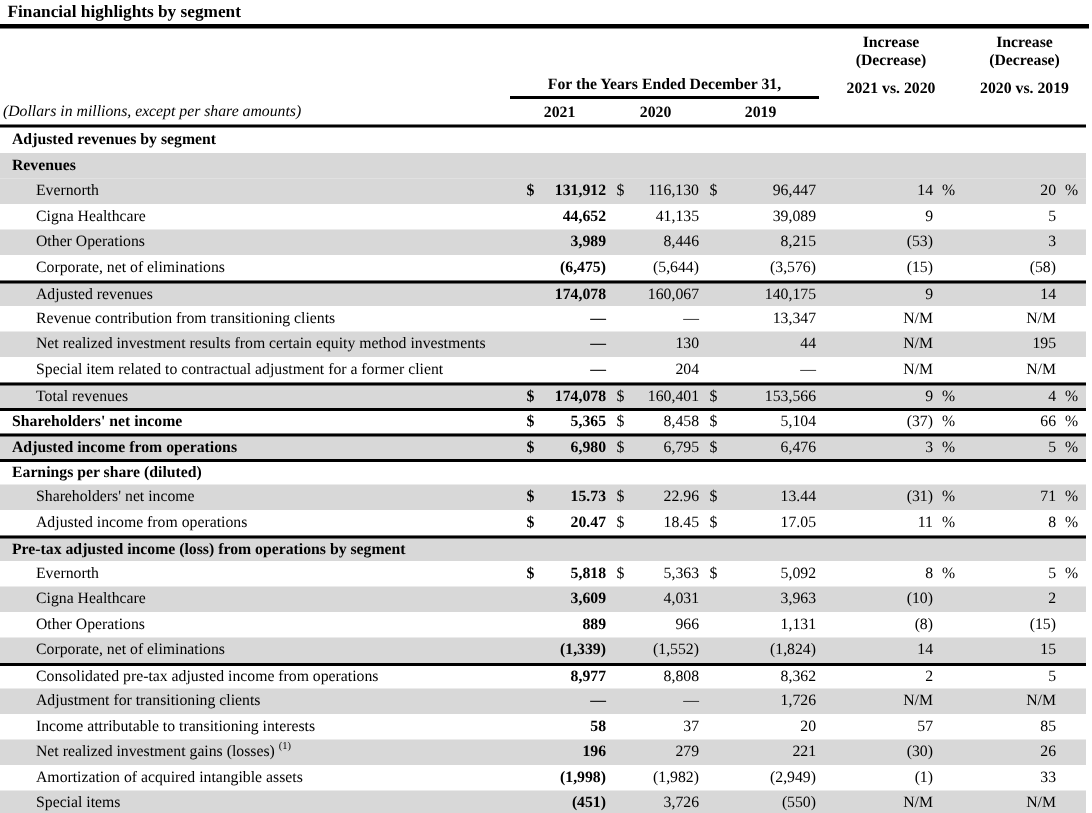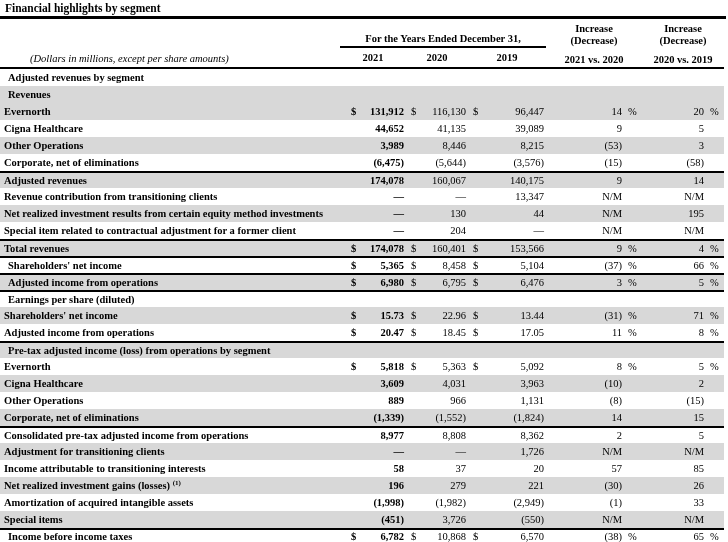--- a/index.html
+++ b/index.html
@@ -9,24 +9,24 @@
   }
   .page{width:728px;}
   .title{
     font-weight:bold;font-size:11.5px;line-height:13px;
     padding:2px 0 1px 5px;border-bottom:3px solid #000;width:726px;box-sizing:border-box;
   }
   
   .header{display:flex;width:724px;border-bottom:2px solid #000;}
   .hcol{display:flex;flex-direction:column;box-sizing:border-box;}
   .hcol-label{width:340px;justify-content:flex-end;}
-  .note{font-style:italic;font-size:10.5px;padding:0 0 3px 2px;white-space:nowrap;margin-left:28px;}
+  .note{font-style:italic;font-size:10.5px;padding:0 0 3px 2px;white-space:nowrap;}
   .hcol-years{width:206px;}
   .years-heading{
-    height:29px;box-sizing:border-box;display:flex;align-items:flex-end;justify-content:center;
+    height:47px;box-sizing:border-box;display:flex;align-items:flex-end;justify-content:center;
     font-weight:bold;font-size:10.5px;border-bottom:2px solid #000;padding-bottom:2px;white-space:nowrap;
   }
   .years-row{height:17px;display:flex;align-items:flex-end;font-weight:bold;font-size:10.5px;}
   .ycell{text-align:center;padding-bottom:2px;}
   .y1{width:66px;}.y2{width:62px;}.y3{width:78px;}
   .hcol-change1{width:96px;}
   .hcol-change2{width:82px;}
   .change-heading{
     height:29px;box-sizing:border-box;display:flex;align-items:flex-start;justify-content:center;
     font-weight:bold;font-size:10.5px;line-height:12px;padding-top:4px;text-align:center;white-space:pre-line;
@@ -36,21 +36,21 @@
     font-weight:bold;font-size:10.5px;padding-bottom:2px;white-space:nowrap;
   }
   
   .tbody{width:724px;}
   .row{display:flex;height:17px;box-sizing:border-box;align-items:center;font-size:10.5px;}
   .row.shaded{background:var(--shade,#d8d8d8);}
   .row.bt{border-top:2px solid #000;}
   .row.bb{border-bottom:3px solid #000;}
   .cell{box-sizing:border-box;white-space:nowrap;overflow:visible;}
   .label{width:340px;padding-left:8px;}
-  .row.indent .label{padding-left:4px;font-weight:bold;}
+  .row.indent .label{padding-left:24px;}
   .row.bold .label{font-weight:bold;}
   .d1{width:16px;padding-left:11px;font-weight:bold;}
   .v1{width:50px;padding-right:2px;text-align:right;font-weight:bold;}
   .d2{width:14px;padding-left:5px;}
   .v2{width:48px;padding-right:2px;text-align:right;}
   .d3{width:12px;padding-left:5px;}
   .v3{width:66px;padding-right:2px;text-align:right;}
   .c1{width:78px;padding-right:2px;text-align:right;}
   .p1{width:18px;padding-left:4px;}
   .c2{width:64px;padding-right:2px;text-align:right;}

